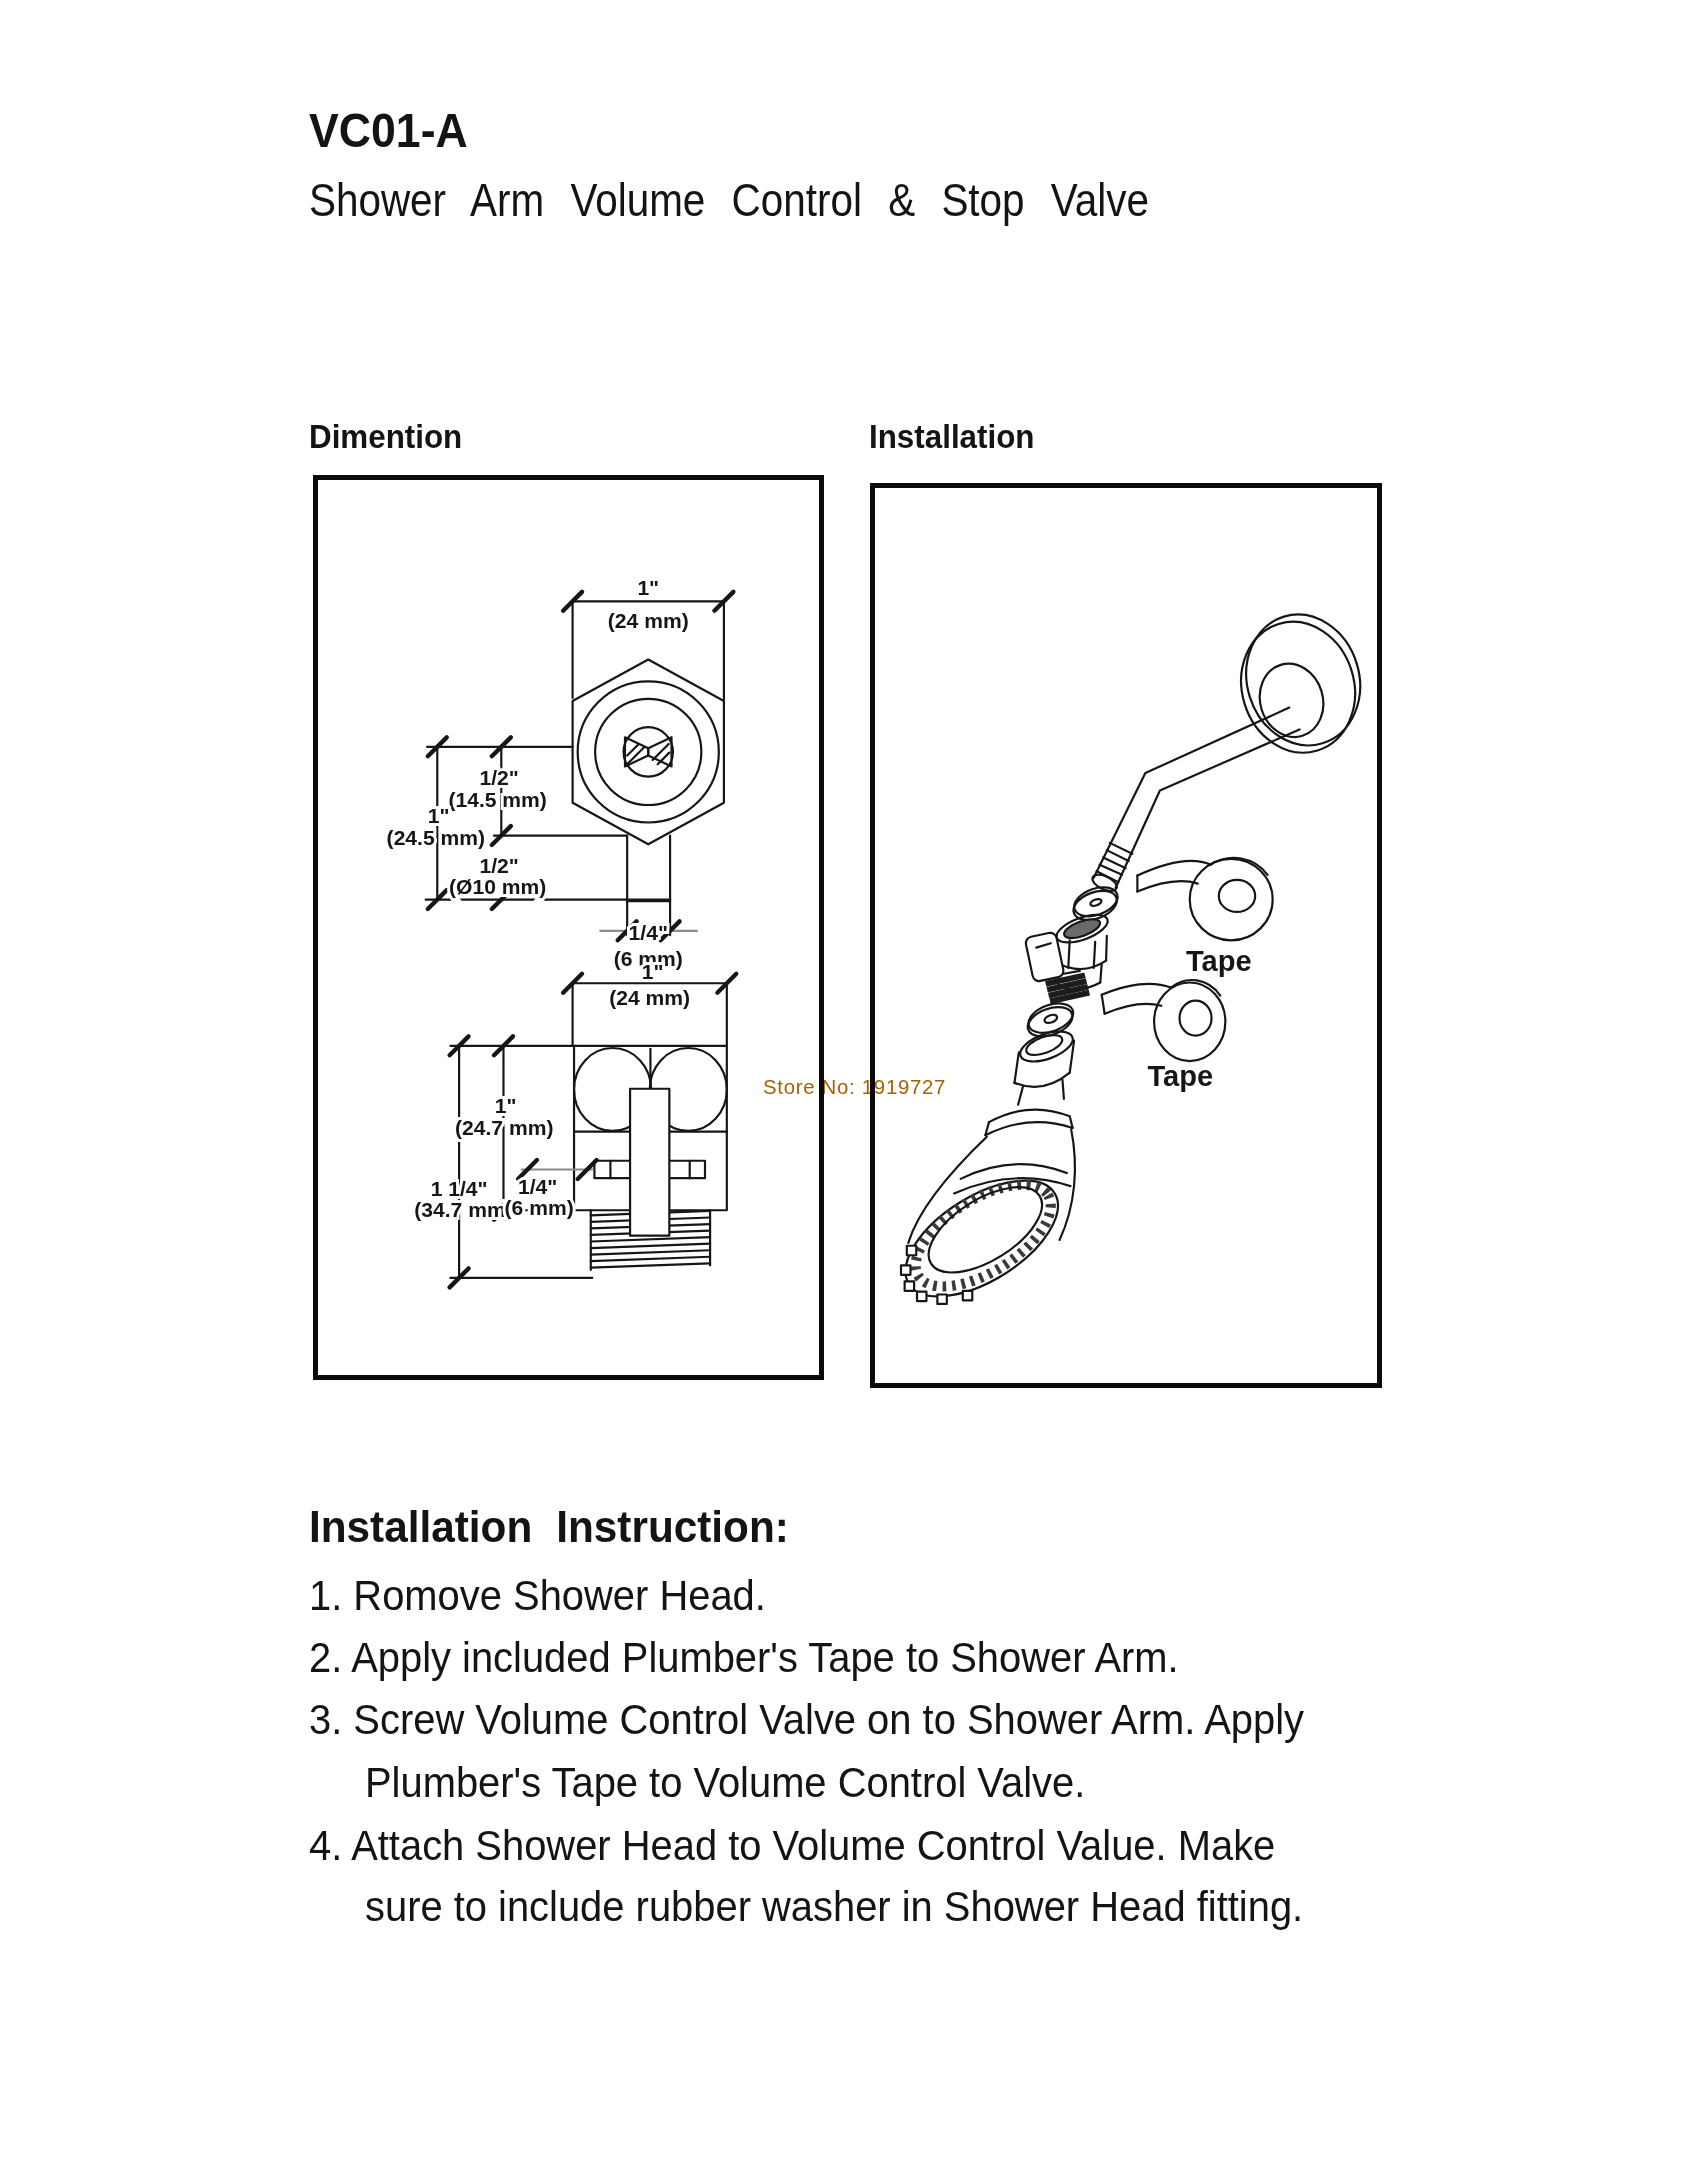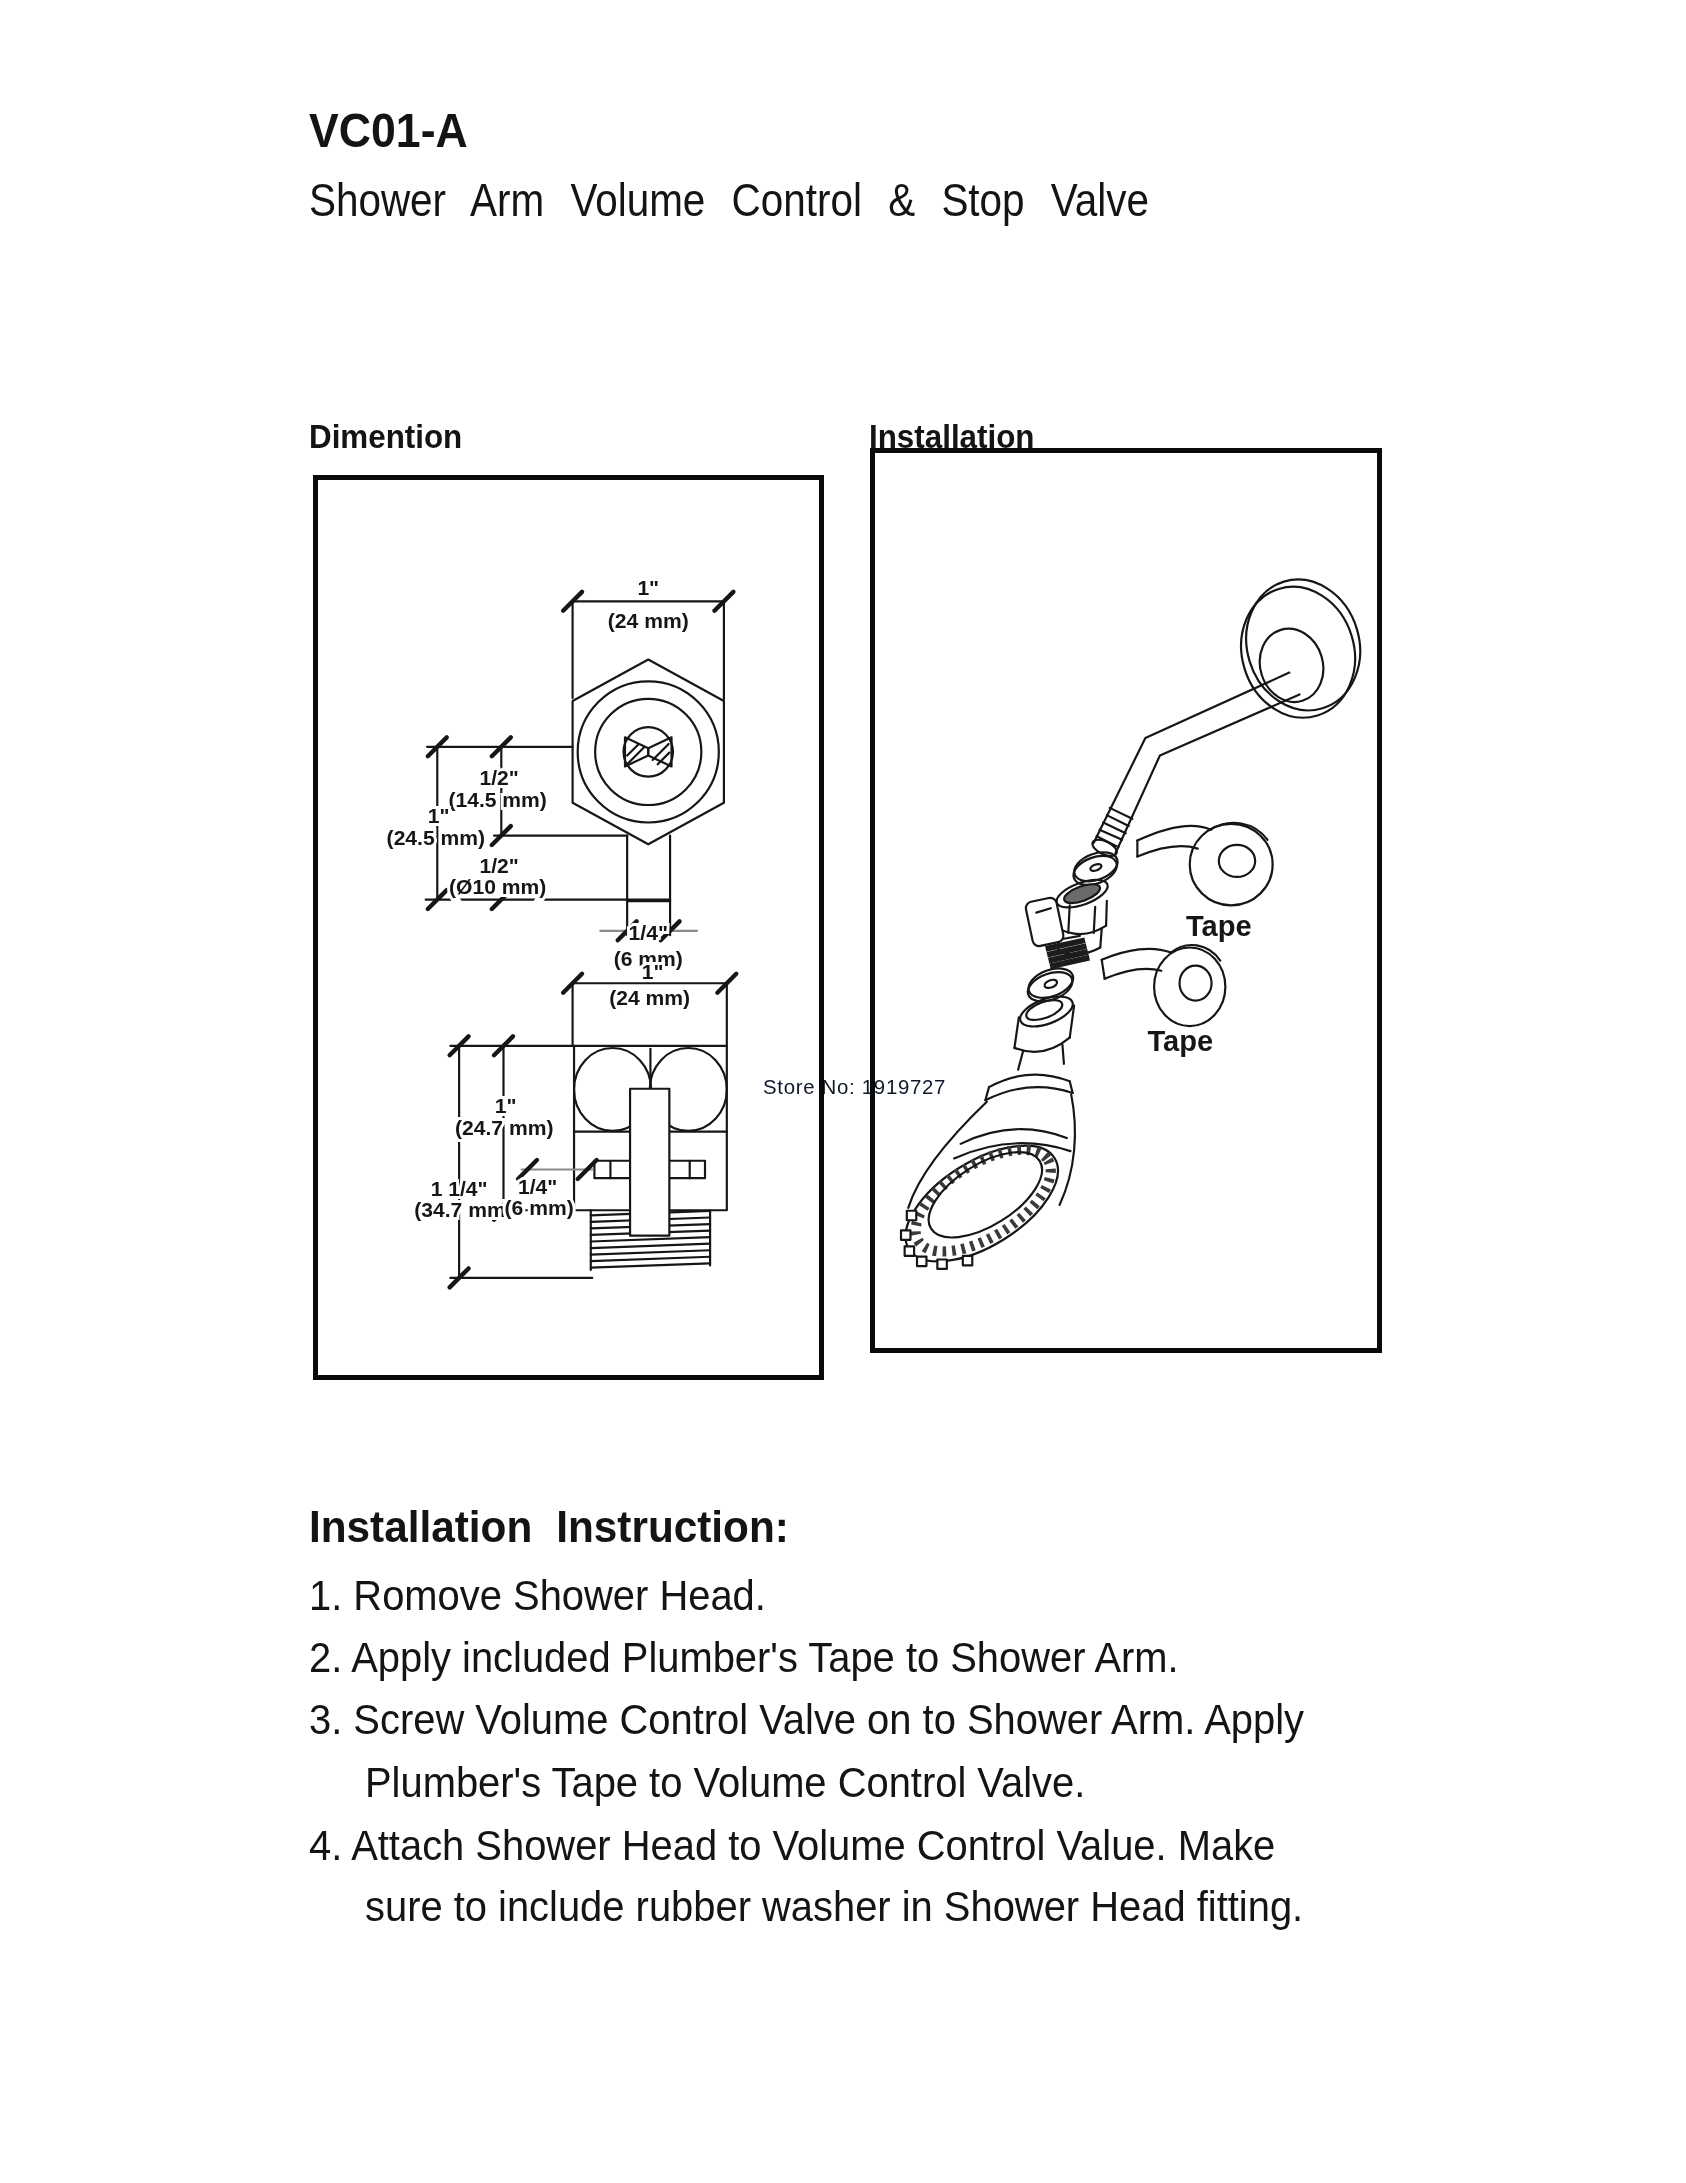--- a/index.html
+++ b/index.html
@@ -6,21 +6,21 @@
   .page{position:relative;width:1687px;height:2183px;background:#ffffff;overflow:hidden;
         font-family:"Liberation Sans",sans-serif;color:#141414;border-radius:19px;}
   .abs{position:absolute;white-space:nowrap;}
   .title{left:309px;top:103px;font-size:48px;font-weight:700;transform:scaleX(.93);
          transform-origin:left top;}
   .subtitle{left:309px;top:172px;font-size:47px;font-weight:400;word-spacing:17.5px;
          transform:scaleX(.86);transform-origin:left top;}
   .panel-label{font-size:33px;font-weight:700;transform:scaleX(.95);transform-origin:left top;}
   .panel{position:absolute;border:5.8px solid #0a0a0a;box-sizing:border-box;background:transparent;}
   .panel svg{position:absolute;left:-5.8px;top:-5.8px;}
-  .watermark{left:763px;top:1076px;font-size:20.4px;letter-spacing:0.7px;color:#0f172a;
+  .watermark{left:763px;top:1076px;font-size:20.4px;letter-spacing:0.7px;color:#a16207;
          z-index:6;mix-blend-mode:multiply;}
   .instr-heading{left:309px;top:1501px;font-size:45px;font-weight:700;word-spacing:13px;
          transform:scaleX(.94);transform-origin:left top;}
   .step{font-size:42px;font-weight:400;transform:scaleX(.95);transform-origin:left top;}
   
   .ln{stroke:#161616;stroke-width:3;fill:none;stroke-linecap:round;stroke-linejoin:round;}
   .thick{stroke-width:8;stroke:#1c1c1c;}
   .tick{stroke:#161616;stroke-width:6;fill:none;stroke-linecap:round;}
   .gray{stroke:#8a8a8a;}
   .dimtext{font-family:"Liberation Sans",sans-serif;font-size:29px;font-weight:700;fill:#161616;
@@ -142,21 +142,21 @@
         <text class="dimtext" x="266" y="878">1"</text>
         <text class="dimtext" x="264" y="908">(24.7 mm)</text>
         <text class="dimtext" x="202" y="992">1 1/4"</text>
         <text class="dimtext" x="208" y="1022">(34.7 mm)</text>
         <text class="dimtext" x="310" y="990">1/4"</text>
         <text class="dimtext" x="312" y="1018">(6 mm)</text>
       </g>
     </svg>
   </div>
 
-  <div class="panel" style="left:870px;top:448px;width:512px;height:905px;text-align:center;">
+  <div class="panel" style="left:870px;top:483px;width:512px;height:905px;text-align:center;">
     <svg width="512" height="905" viewBox="0 0 704 1244">
 
       <g>
         <ellipse class="ln" cx="597" cy="272" rx="77" ry="91" transform="rotate(-17 597 272)"></ellipse>
         <ellipse class="ln" cx="590" cy="282" rx="77" ry="91" transform="rotate(-17 590 282)"></ellipse>
         <ellipse class="ln" cx="581" cy="300" rx="43" ry="51" transform="rotate(-17 581 300)"></ellipse>
         <path class="ln" d="M578,310 L380,400 L309,544"></path>
         <path class="ln" d="M592,340 L400,424 L339,558"></path>
         <line class="ln" x1="331" y1="496" x2="362" y2="511"></line>
         <line class="ln" x1="327" y1="506" x2="357" y2="521"></line>

